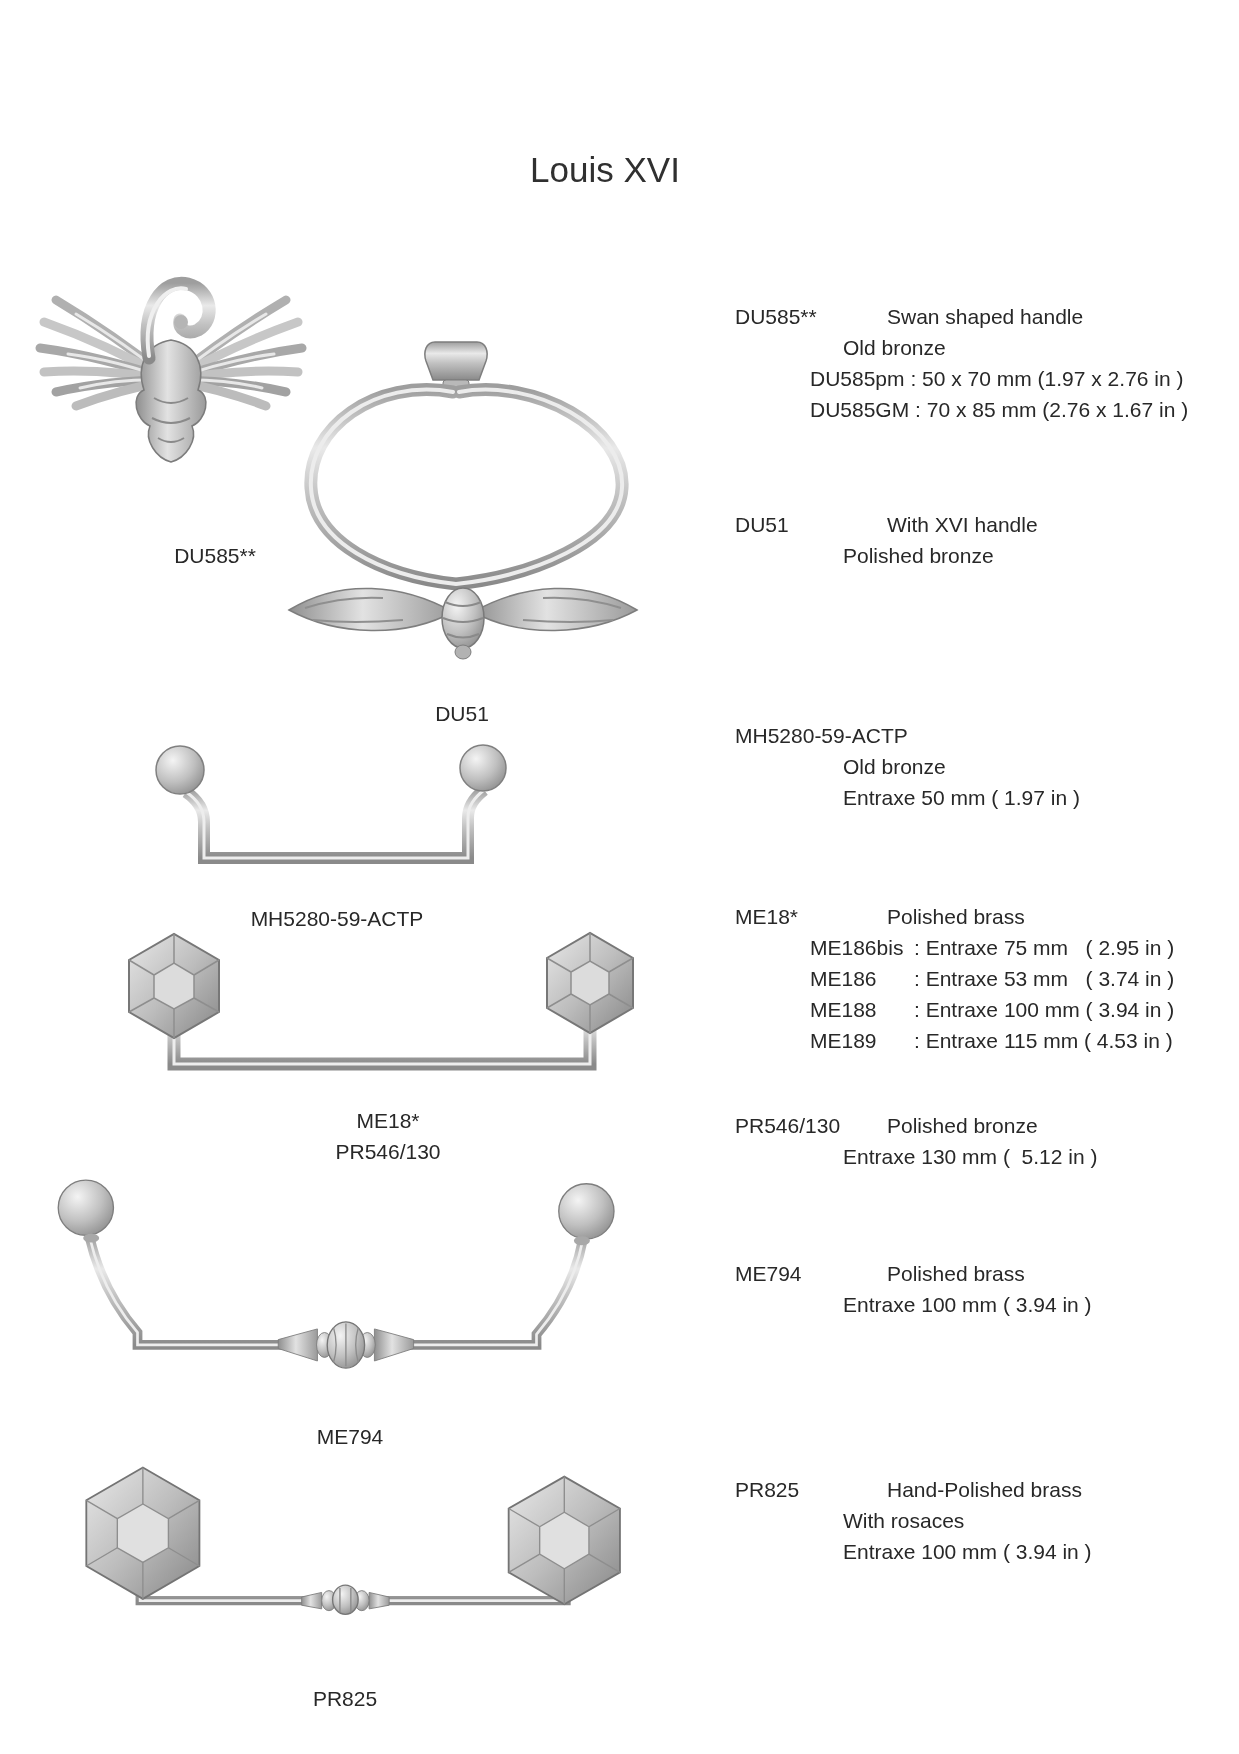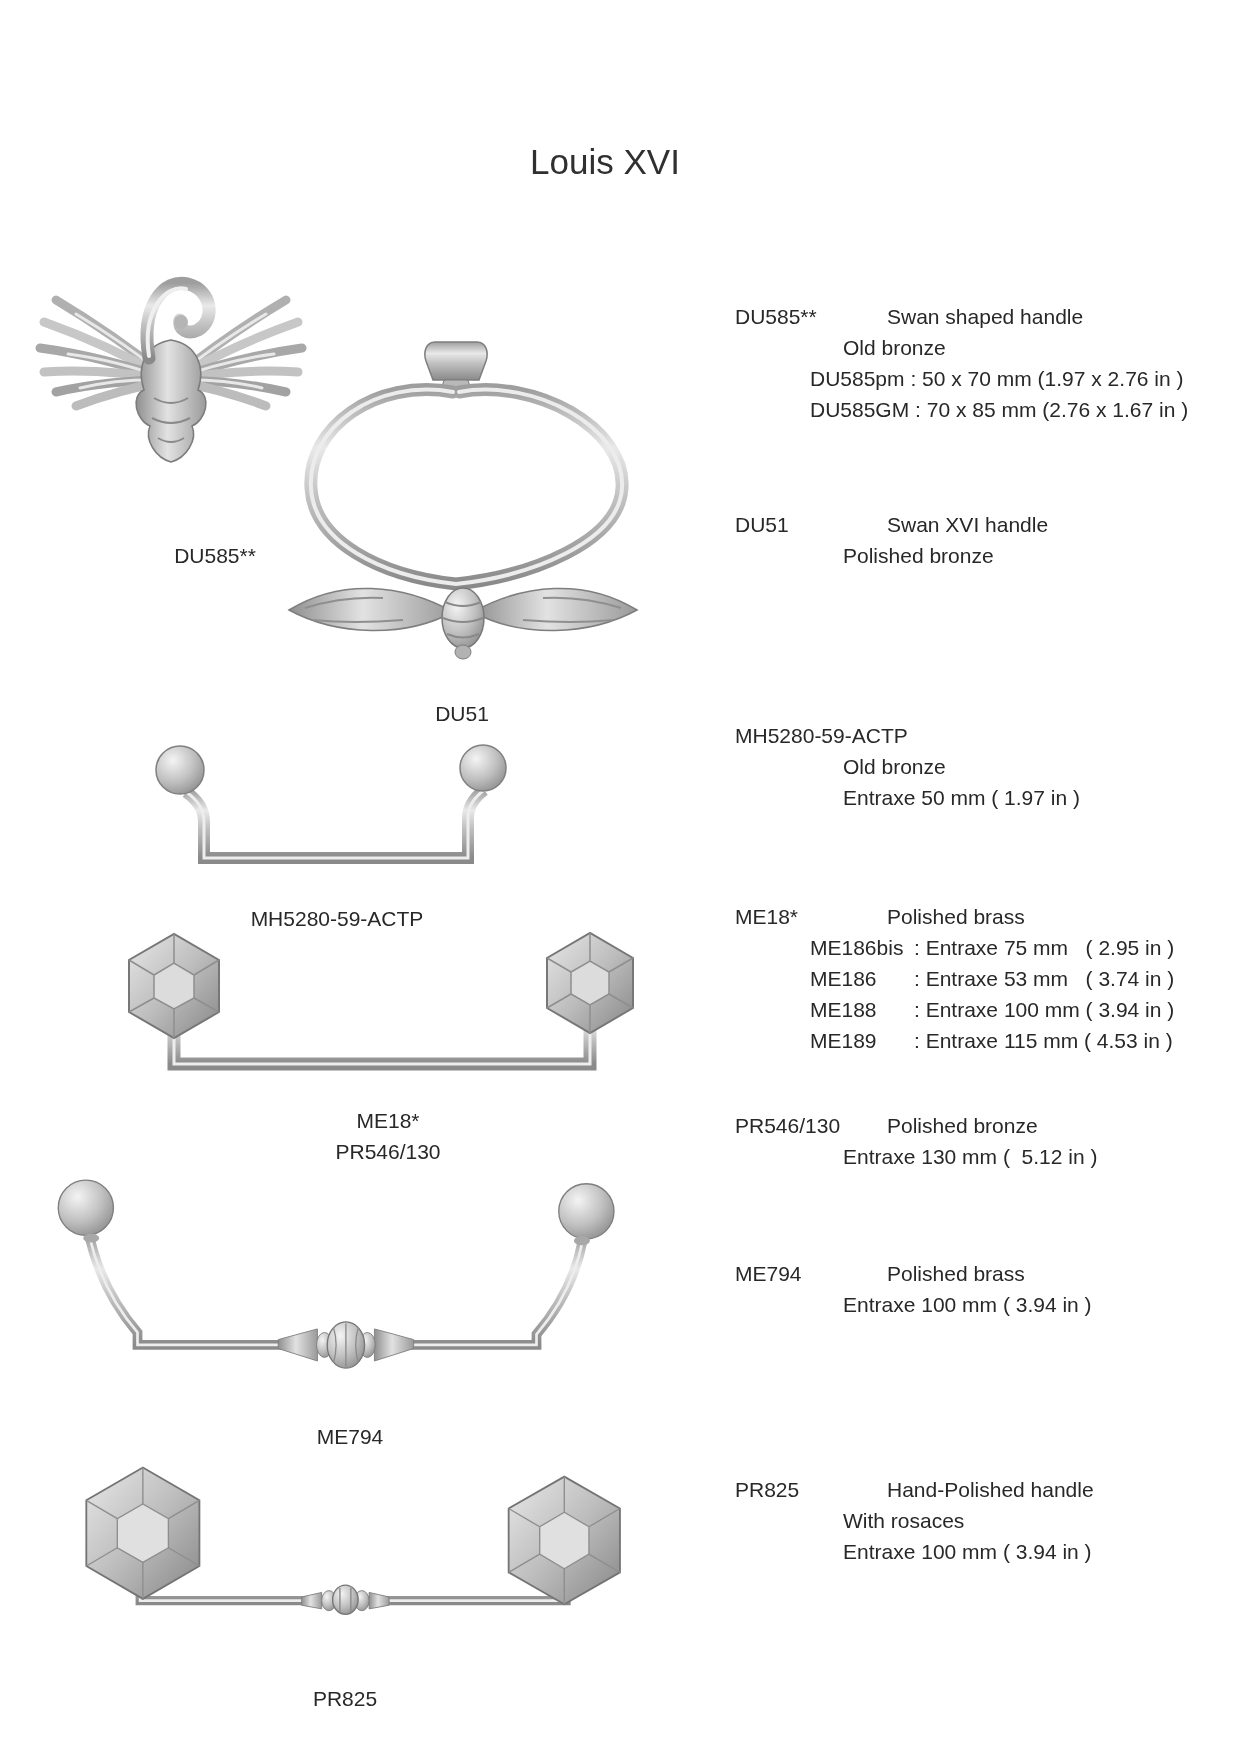--- a/index.html
+++ b/index.html
@@ -2,21 +2,21 @@
 <html><head>
 <meta charset="utf-8">
 <style>
   html,body { margin:0; padding:0; background:#ffffff; }
   .page {
     position:relative; width:1239px; height:1754px; background:#ffffff;
     font-family:"Liberation Sans","DejaVu Sans",sans-serif;
     color:#282828; overflow:hidden;
   }
   .title {
-    position:absolute; top:140px; left:455px; width:300px;
+    position:absolute; top:148px; left:455px; width:300px;
     font-size:35px; line-height:44px; text-align:center; color:#303030;
   }
   .caption {
     position:absolute; font-size:21px; line-height:31px; text-align:center;
   }
   .figure { position:absolute; }
   .figure svg { display:block; width:100%; height:100%; }
   .info { position:absolute; left:735px; width:480px; font-size:21px; line-height:31px; }
   .irow { display:flex; }
   .irow .code { flex:0 0 152px; }
@@ -213,21 +213,21 @@
       <span>Swan shaped handle</span>
     </div>
     <div class="iline desc">Old bronze</div>
     <div class="iline size">DU585pm : 50 x 70 mm (1.97 x 2.76 in )</div>
     <div class="iline size">DU585GM : 70 x 85 mm (2.76 x 1.67 in )</div>
   </section>
 
   <section class="info" style="top:509px;">
     <div class="irow">
       <span class="code">DU51</span>
-      <span>Swan XVI handle</span>
+      <span>With XVI handle</span>
     </div>
     <div class="iline desc">Polished bronze</div>
   </section>
 
   <section class="info" style="top:720px;">
     <div class="irow">
       <span>MH5280-59-ACTP</span>
     </div>
     <div class="iline desc">Old bronze</div>
     <div class="iline desc">Entraxe 50 mm ( 1.97 in )</div>
@@ -268,19 +268,19 @@
     <div class="irow">
       <span class="code">ME794</span>
       <span>Polished brass</span>
     </div>
     <div class="iline desc">Entraxe 100 mm ( 3.94 in )</div>
   </section>
 
   <section class="info" style="top:1474px;">
     <div class="irow">
       <span class="code">PR825</span>
-      <span>Hand-Polished handle</span>
+      <span>Hand-Polished brass</span>
     </div>
     <div class="iline desc">With rosaces</div>
     <div class="iline desc">Entraxe 100 mm ( 3.94 in )</div>
   </section>
 
 </div>
 
 </body></html>

